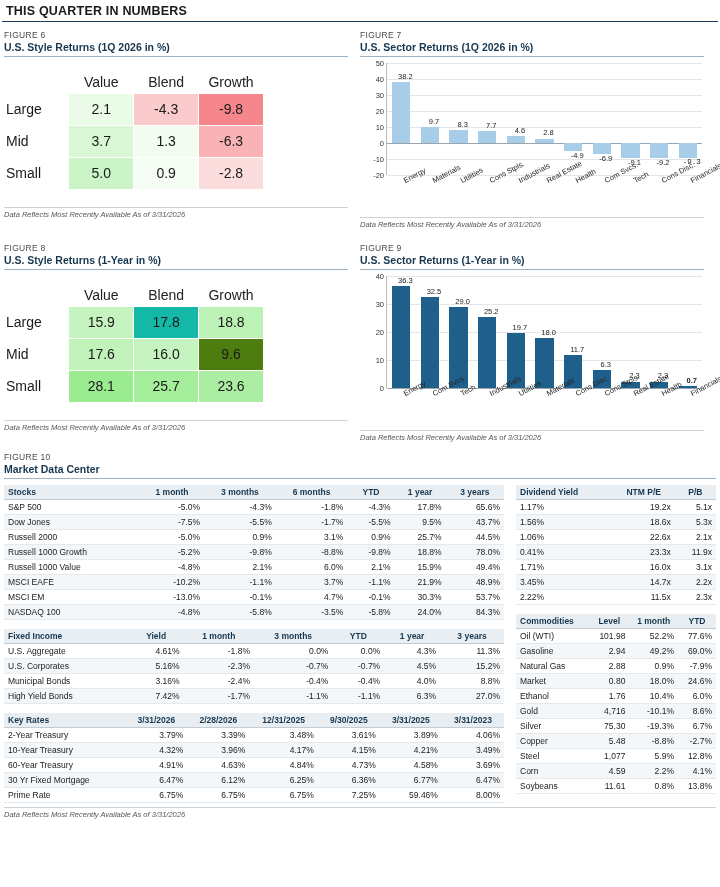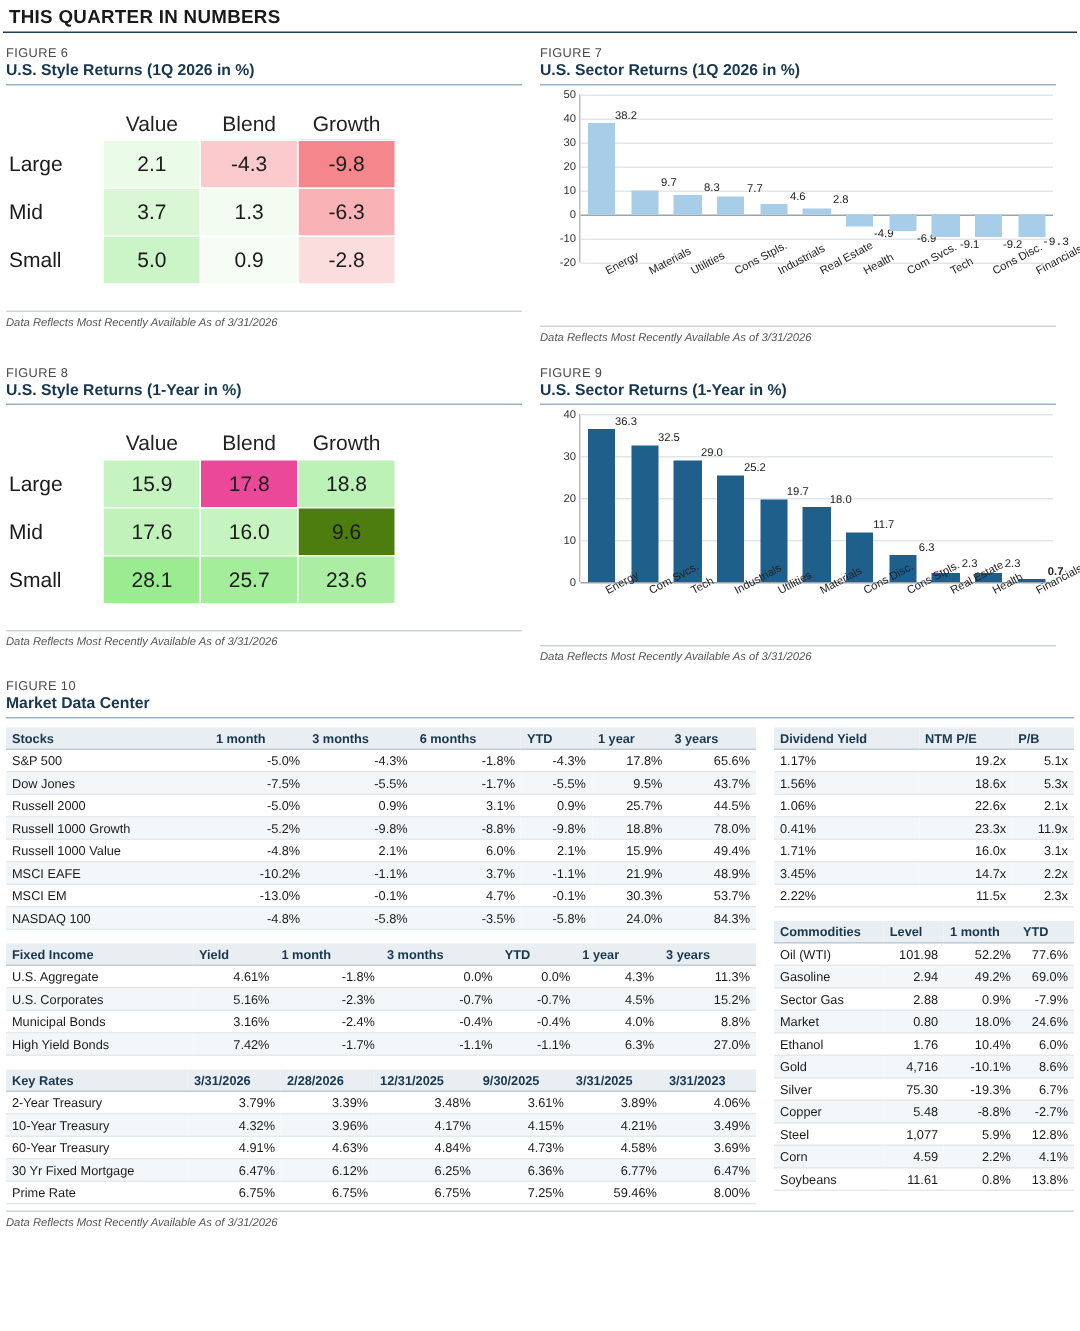--- a/index.html
+++ b/index.html
@@ -108,21 +108,21 @@
     color: #333;
     white-space: nowrap;
   }
   .bars {
     position: absolute; left: 0; right: 0; top: 0; bottom: 0;
     display: flex; align-items: stretch;
   }
   .barslot { flex: 1 1 0; position: relative; }
   .bar { position: absolute; left: 18%; width: 64%; }
   .barval {
-    position: absolute; left: 16px; width: 100%;
+    position: absolute; left: 4px; width: 100%;
     text-align: center;
     font-size: 7.5px; color: #222;
   }
   .xlabels {
     position: relative;
     margin-left: 26px; margin-right: 2px;
     height: 38px;
   }
   .xlab {
     position: absolute;
@@ -138,21 +138,21 @@
   .mdc { padding: 0 4px; margin-top: 10px; }
   .mdc-grid { display: flex; gap: 12px; }
   table.data {
     border-collapse: collapse;
     font-size: 8.5px;
     width: 100%;
   }
   table.data th {
     background: #e9eef2;
     font-weight: bold;
-    text-align: left;
+    text-align: center;
     padding: 2px 4px;
     border-bottom: 1px solid #c2ccd4;
     color: #16374f;
     white-space: nowrap;
   }
   table.data th.lbl { text-align: left; }
   table.data td {
     padding: 2px 4px;
     text-align: right;
     border-bottom: 1px solid #e4e9ed;
@@ -303,21 +303,21 @@
           <tbody>
             <tr>
               <th class="corner"></th>
               <th>Value</th>
               <th>Blend</th>
               <th>Growth</th>
             </tr>
             <tr>
               <td class="rowhdr">Large</td>
               <td class="cell" style="background:rgb(198,244,193)">15.9</td>
-              <td class="cell" style="background:#ec4899">17.8</td>
+              <td class="cell" style="background:#14b8a6">17.8</td>
               <td class="cell" style="background:rgb(188,242,181)">18.8</td>
             </tr>
             <tr>
               <td class="rowhdr">Mid</td>
               <td class="cell" style="background:rgb(192,242,186)">17.6</td>
               <td class="cell" style="background:rgb(198,244,192)">16.0</td>
               <td class="cell" style="background:#4d7c0f">9.6</td>
             </tr>
             <tr>
               <td class="rowhdr">Small</td>
@@ -672,21 +672,21 @@
               <td class="">52.2%</td>
               <td class="">77.6%</td>
             </tr>
             <tr class="alt">
               <td class="lbl">Gasoline</td>
               <td class="">2.94</td>
               <td class="">49.2%</td>
               <td class="">69.0%</td>
             </tr>
             <tr class="">
-              <td class="lbl">Sector Gas</td>
+              <td class="lbl">Natural Gas</td>
               <td class="">2.88</td>
               <td class="">0.9%</td>
               <td class="">-7.9%</td>
             </tr>
             <tr class="alt">
               <td class="lbl">Market</td>
               <td class="">0.80</td>
               <td class="">18.0%</td>
               <td class="">24.6%</td>
             </tr>

